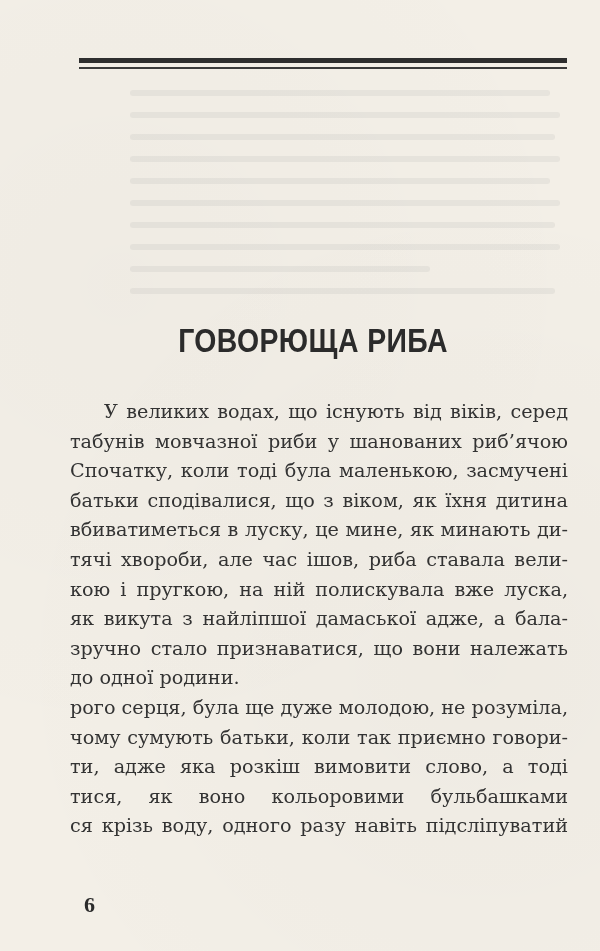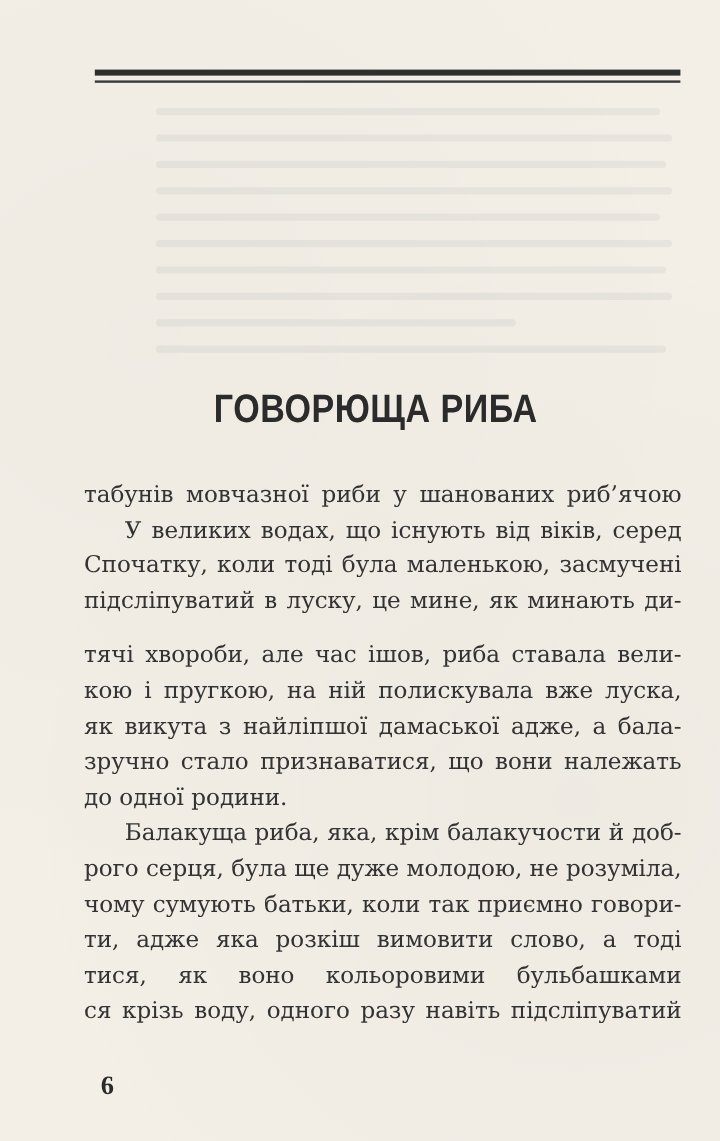--- a/index.html
+++ b/index.html
@@ -125,30 +125,30 @@
     <div class="bleed-line" style="top:120px;width:430px;"></div>
     <div class="bleed-line" style="top:142px;width:425px;"></div>
     <div class="bleed-line" style="top:164px;width:430px;"></div>
     <div class="bleed-line" style="top:186px;width:300px;"></div>
     <div class="bleed-line" style="top:208px;width:425px;"></div>
   </div>
 
   <div class="chapter-title">ГОВОРЮЩА РИБА</div>
 
   <div class="body-text">
+    <span class="line indent" style="white-space: normal; overflow: hidden;">У великих водах, що існують від віків, серед</span>
     <span class="line" style="white-space: normal; overflow: hidden;">табунів мовчазної риби у шанованих риб’ячою</span>
-    <span class="line indent" style="white-space: normal; overflow: hidden;">У великих водах, що існують від віків, серед</span>
     <span class="line" style="white-space: normal; overflow: hidden;">Спочатку, коли тоді була маленькою, засмучені</span>
-    <span class="line" style="white-space: normal; overflow: hidden;">підсліпуватий в луску, це мине, як минають ди-</span>
-    <span class="line" style="white-space: normal; overflow: hidden; margin-top: 16px;">тячі хвороби, але час ішов, риба ставала вели-</span>
+    <span class="line" style="white-space: normal; overflow: hidden;">батьки сподівалися, що з віком, як їхня дитина</span>
+    <span class="line" style="white-space: normal; overflow: hidden;">вбиватиметься в луску, це мине, як минають ди-</span>
+    <span class="line" style="white-space: normal; overflow: hidden;">тячі хвороби, але час ішов, риба ставала вели-</span>
     <span class="line" style="white-space: normal; overflow: hidden;">кою і пругкою, на ній полискувала вже луска,</span>
     <span class="line" style="white-space: normal; overflow: hidden;">як викута з найліпшої дамаської адже, а бала-</span>
     <span class="line" style="white-space: normal; overflow: hidden;">зручно стало признаватися, що вони належать</span>
     <span class="line last">до одної родини.</span>
-    <span class="line indent" style="white-space: normal; overflow: hidden;">Балакуща риба, яка, крім балакучости й доб-</span>
     <span class="line" style="white-space: normal; overflow: hidden;">рого серця, була ще дуже молодою, не розуміла,</span>
     <span class="line" style="white-space: normal; overflow: hidden;">чому сумують батьки, коли так приємно говори-</span>
     <span class="line" style="white-space: normal; overflow: hidden;">ти, адже яка розкіш вимовити слово, а тоді диви-</span>
     <span class="line" style="white-space: normal; overflow: hidden;">тися, як воно кольоровими бульбашками рухаєть-</span>
     <span class="line" style="white-space: normal; overflow: hidden;">ся крізь воду, одного разу навіть підсліпуватий</span>
   </div>
 
   <div class="page-number">6</div>
 </div>
 

